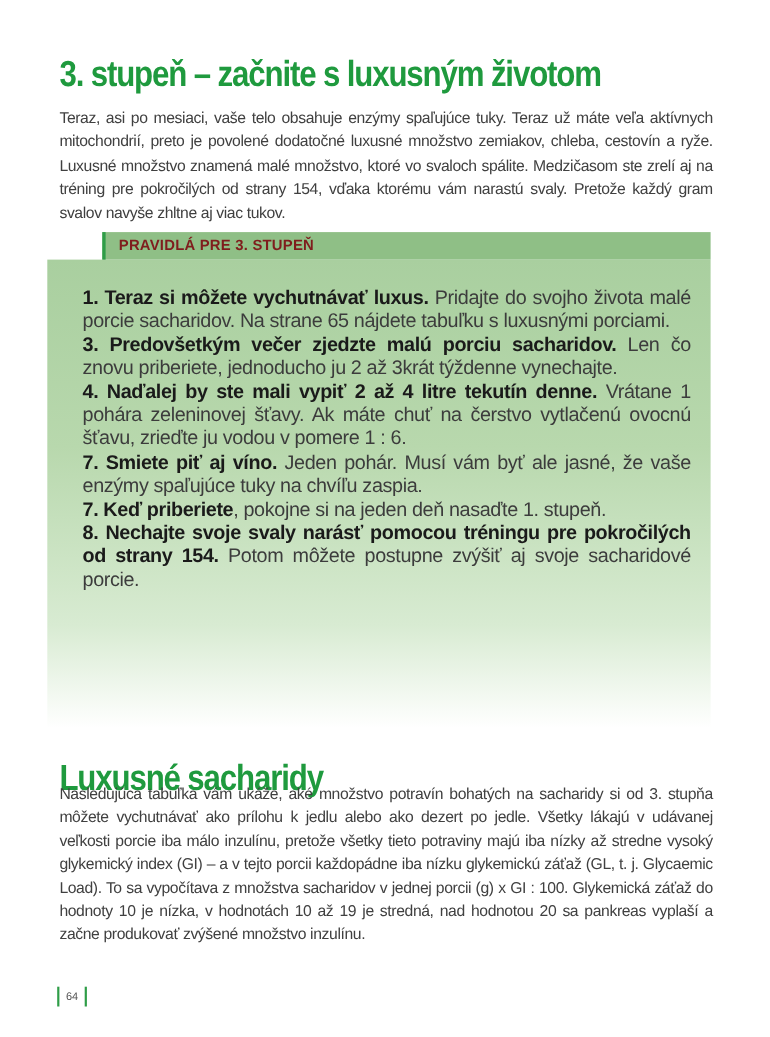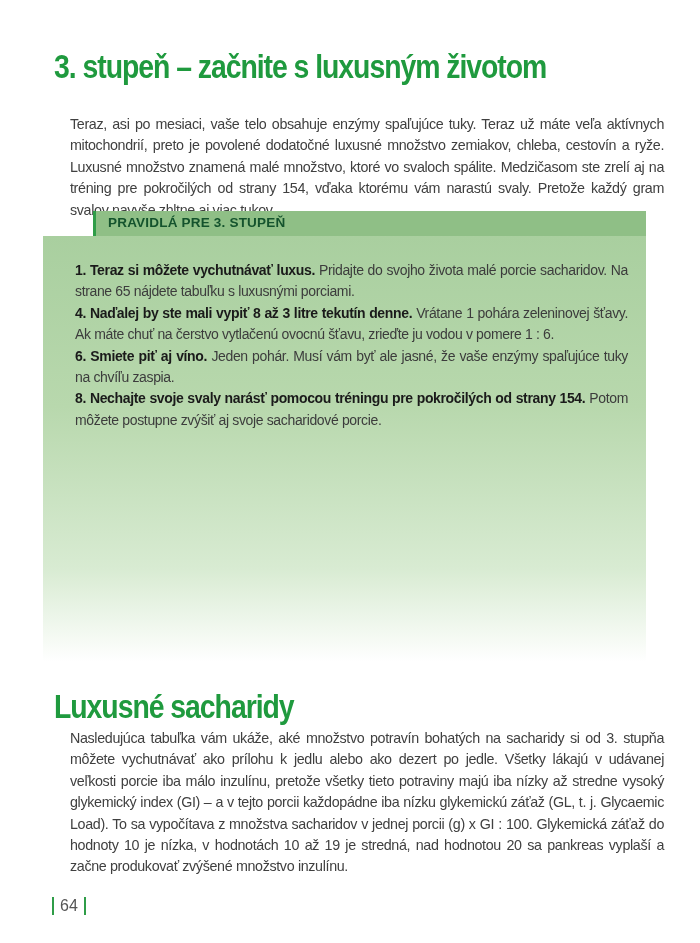--- a/index.html
+++ b/index.html
@@ -23,21 +23,21 @@
       letter-spacing: -1.2px;
       transform: scaleX(0.86);
       transform-origin: left top;
       color: #1f9a3e;
       white-space: nowrap;
     }
     .para {
       position: absolute;
       left: 54px;
       width: 594px;
-      margin: 16px;
+      margin: 0;
       font-size: 14.3px;
       line-height: 21.4px;
       text-align: justify;
       color: #404040;
       letter-spacing: -0.35px;
     }
     .p1 { top: 98px; }
     .p2 { top: 712px; }
     .box {
       position: absolute;
@@ -56,32 +56,32 @@
       background: #8fbf86;
       border-left: 3px solid #2f9d48;
       box-sizing: border-box;
     }
     .box-header span {
       position: absolute;
       left: 12px;
       top: 4px;
       font-weight: bold;
       font-size: 13.5px;
-      color: #14532d;
+      color: #7f1d1d;
       letter-spacing: 0.2px;
     }
     .rules {
       position: absolute;
       left: 75px;
       top: 260px;
       width: 553px;
       margin: 0;
       padding: 0;
       list-style: none;
-      font-size: 14px;
+      font-size: 18px;
       line-height: 21.4px;
       color: #3c3c3c;
       letter-spacing: -0.35px;
       text-align: justify;
     }
     .rules li { margin: 0; padding: 0; }
     .rules b { color: #1a1a1a; font-weight: bold; }
     .h2 {
       position: absolute;
       left: 54px;
@@ -95,21 +95,21 @@
       color: #1f9a3e;
       white-space: nowrap;
     }
     .page-num {
       position: absolute;
       left: 52px;
       top: 897px;
       display: flex;
       align-items: center;
       gap: 6px;
-      font-size: 16px;
+      font-size: 10px;
       color: #555555;
     }
     .bar {
       display: inline-block;
       width: 2px;
       height: 18px;
       background: #2f9d48;
     }
   </style>
 </head>
@@ -119,22 +119,24 @@
 
 <p class="para p1">Teraz, asi po mesiaci, vaše telo obsahuje enzýmy spaľujúce tuky. Teraz už máte veľa aktívnych mitochondrií, preto je povolené dodatočné luxusné množstvo zemiakov, chleba, cestovín a ryže. Luxusné množstvo znamená malé množstvo, ktoré vo svaloch spálite. Medzičasom ste zrelí aj na tréning pre pokročilých od strany 154, vďaka ktorému vám narastú svaly. Pretože každý gram svalov navyše zhltne aj viac tukov.</p>
 
 <div class="box"></div>
 <div class="box-header">
   <span>PRAVIDLÁ PRE 3. STUPEŇ</span>
 </div>
 
 <ol class="rules">
   <li><b>1. Teraz si môžete vychutnávať luxus.</b><span> Pridajte do svojho života malé porcie sacharidov. Na strane 65 nájdete tabuľku s luxusnými porciami.</span></li>
-  <li><b>4. Naďalej by ste mali vypiť 8 až 3 litre tekutín denne.</b><span> Vrátane 1 pohára zeleninovej šťavy. Ak máte chuť na čerstvo vytlačenú ovocnú šťavu, zrieďte ju vodou v pomere 1 : 6.</span></li>
-  <li><b>6. Smiete piť aj víno.</b><span> Jeden pohár. Musí vám byť ale jasné, že vaše enzýmy spaľujúce tuky na chvíľu zaspia.</span></li>
+  <li><b>3. Predovšetkým večer zjedzte malú porciu sacharidov.</b><span> Len čo znovu priberiete, jednoducho ju 2 až 3krát týždenne vynechajte.</span></li>
+  <li><b>4. Naďalej by ste mali vypiť 2 až 4 litre tekutín denne.</b><span> Vrátane 1 pohára zeleninovej šťavy. Ak máte chuť na čerstvo vytlačenú ovocnú šťavu, zrieďte ju vodou v pomere 1 : 6.</span></li>
+  <li><b>7. Smiete piť aj víno.</b><span> Jeden pohár. Musí vám byť ale jasné, že vaše enzýmy spaľujúce tuky na chvíľu zaspia.</span></li>
+  <li><b>7. Keď priberiete</b><span>, pokojne si na jeden deň nasaďte 1. stupeň.</span></li>
   <li><b>8. Nechajte svoje svaly narásť pomocou tréningu pre pokročilých od strany 154.</b><span> Potom môžete postupne zvýšiť aj svoje sacharidové porcie.</span></li>
 </ol>
 
 <h1 class="h2">Luxusné sacharidy</h1>
 
 <p class="para p2">Nasledujúca tabuľka vám ukáže, aké množstvo potravín bohatých na sacharidy si od 3. stupňa môžete vychutnávať ako prílohu k jedlu alebo ako dezert po jedle. Všetky lákajú v udávanej veľkosti porcie iba málo inzulínu, pretože všetky tieto potraviny majú iba nízky až stredne vysoký glykemický index (GI) – a v tejto porcii každopádne iba nízku glykemickú záťaž (GL, t. j. Glycaemic Load). To sa vypočítava z množstva sacharidov v jednej porcii (g) x GI : 100. Glykemická záťaž do hodnoty 10 je nízka, v hodnotách 10 až 19 je stredná, nad hodnotou 20 sa pankreas vyplaší a začne produkovať zvýšené množstvo inzulínu.</p>
 
 <div class="page-num">
   <span class="bar"></span>
   <span>64</span>

